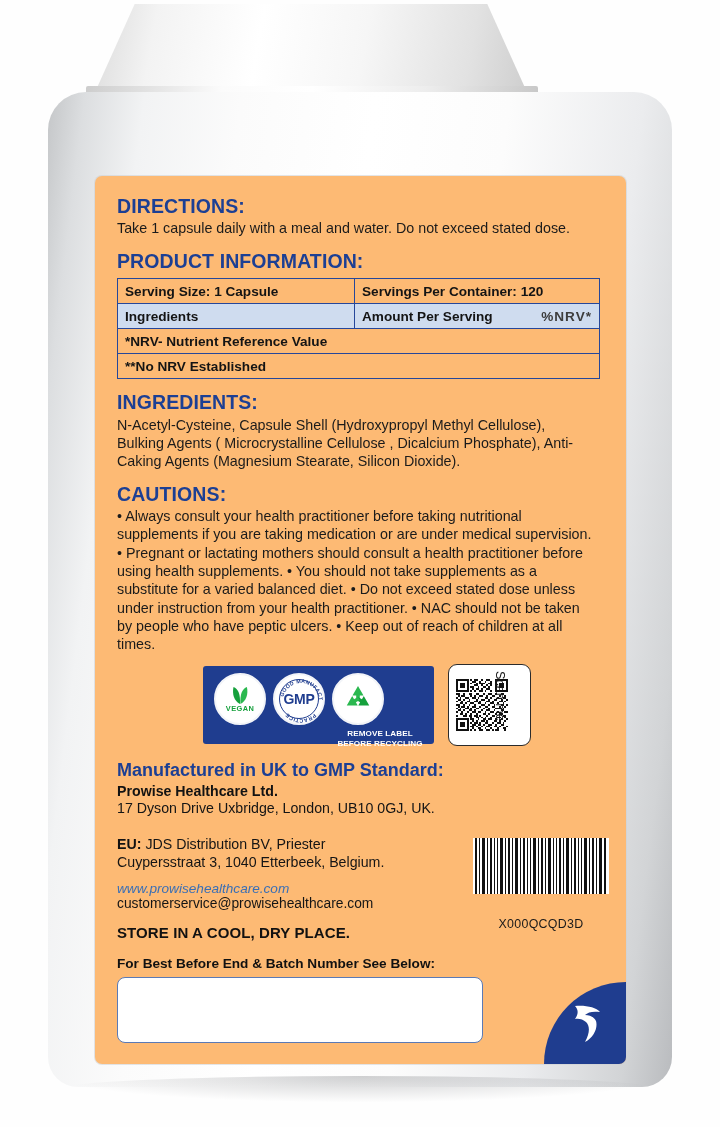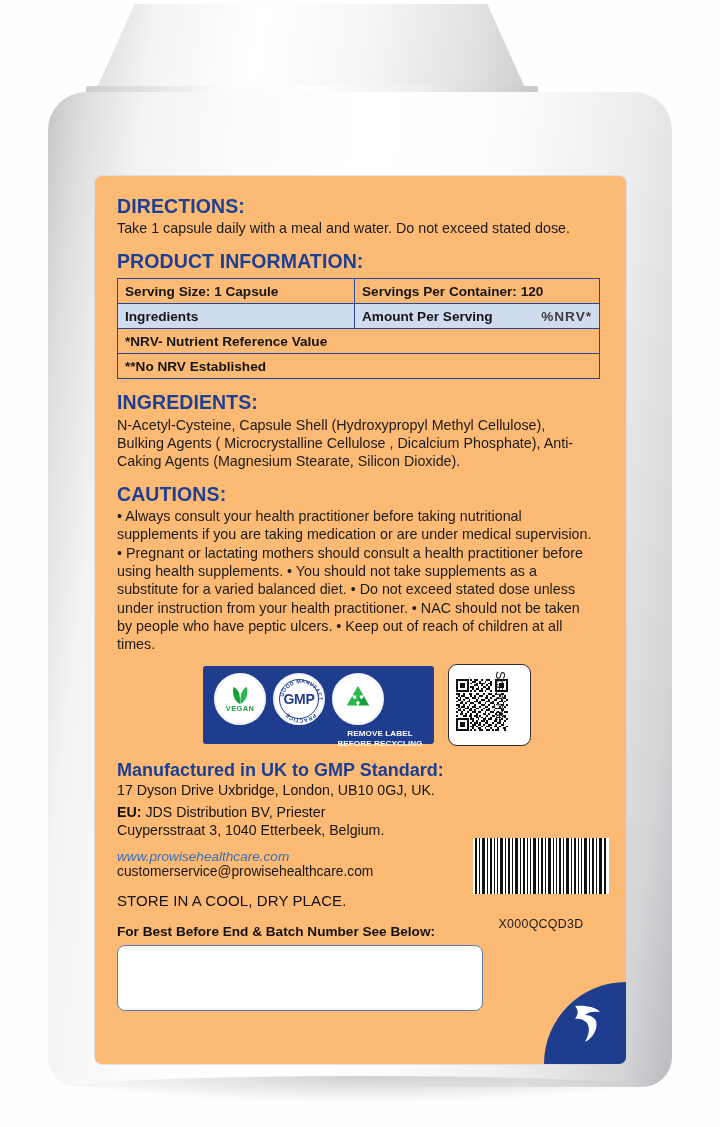--- a/index.html
+++ b/index.html
@@ -102,21 +102,21 @@
     transform: rotate(90deg); transform-origin: 0 0;
     white-space: nowrap;
   }
 
   
   .mfg-blue { color: #1c3f94; font-weight: bold; font-size: 18px; }
   .mfg-bold { color: #121212; font-weight: bold; font-size: 14.2px; }
   .mfg-line { color: #151515; font-size: 14.2px; line-height: 1.3; }
   .link-blue { color: #3a6fb5; font-style: italic; font-size: 13.6px; }
   .email-line { color: #151515; font-size: 13.8px; }
-  .store-line { color: #111; font-weight: normal; font-size: 15px; letter-spacing: .1px; }
+  .store-line { color: #111; font-weight: bold; font-size: 15px; letter-spacing: .1px; }
   .batch-line { color: #111; font-weight: bold; font-size: 13.6px; }
   .batch-box {
     width: 366px; height: 66px; border: 1.6px solid #5b7ab5;
     border-radius: 8px; margin-top: 6px; background: #fff;
   }
 
   
   .barcode-wrap { position: absolute; right: 16px; top: 662px; width: 138px; text-align: center; }
   .barcode { width: 136px; height: 56px; }
   .barcode-num { font-size: 12.4px; color: #1a1a1a; letter-spacing: .3px; margin-top: 19px; }
@@ -436,22 +436,23 @@
                 <rect x="22" y="28" width="2" height="1"></rect>
                 <rect x="27" y="28" width="1" height="1"></rect>
             </g>
           </svg>
           <div class="scan-me">Scan me</div>
         </div>
       </div>
 
       <div style="margin-top:12px">
         <div class="mfg-blue">Manufactured in UK to GMP Standard:</div>
+        <div class="mfg-bold" style="margin-top:2px">Prowise Healthcare Ltd.</div>
         <div class="mfg-line">17 Dyson Drive Uxbridge, London, UB10 0GJ, UK.</div>
-        <div class="mfg-line" style="margin-top:3px">
+        <div class="mfg-line" style="margin-top:17px">
           <span class="mfg-bold">EU:</span>
           <span>JDS Distribution BV, Priester</span>
         </div>
         <div class="mfg-line">Cuypersstraat 3, 1040 Etterbeek, Belgium.</div>
         <div class="link-blue" style="margin-top:9px">www.prowisehealthcare.com</div>
         <div class="email-line">customerservice@prowisehealthcare.com</div>
       </div>
 
       <div class="store-line" style="margin-top:13px">STORE IN A COOL, DRY PLACE.</div>
 

